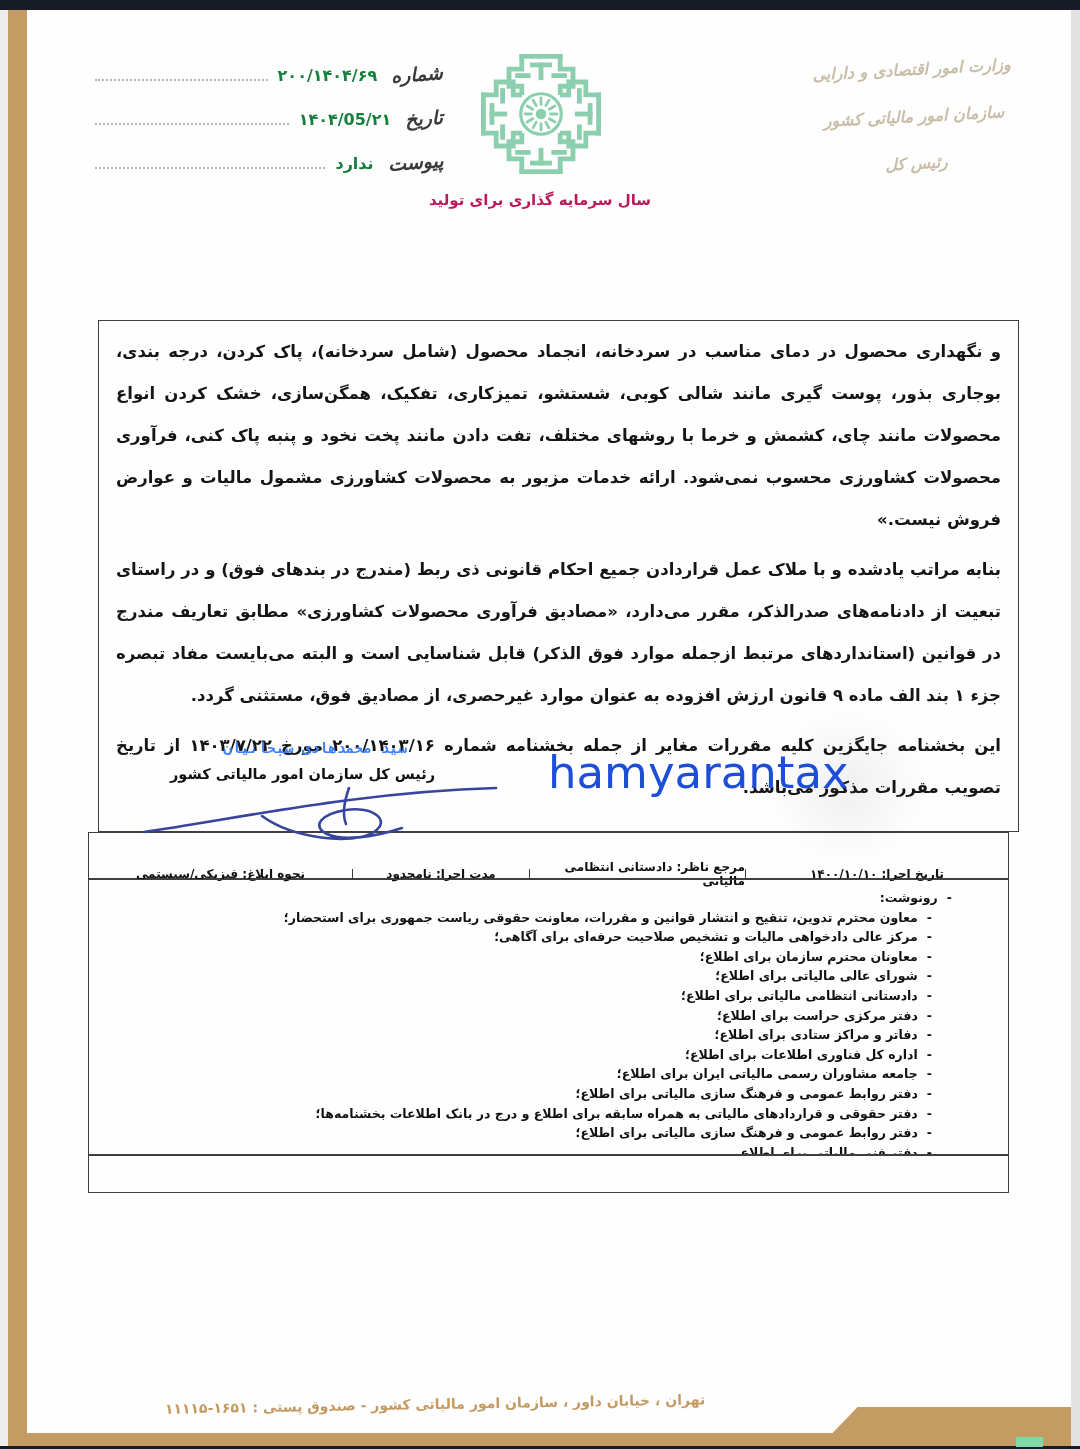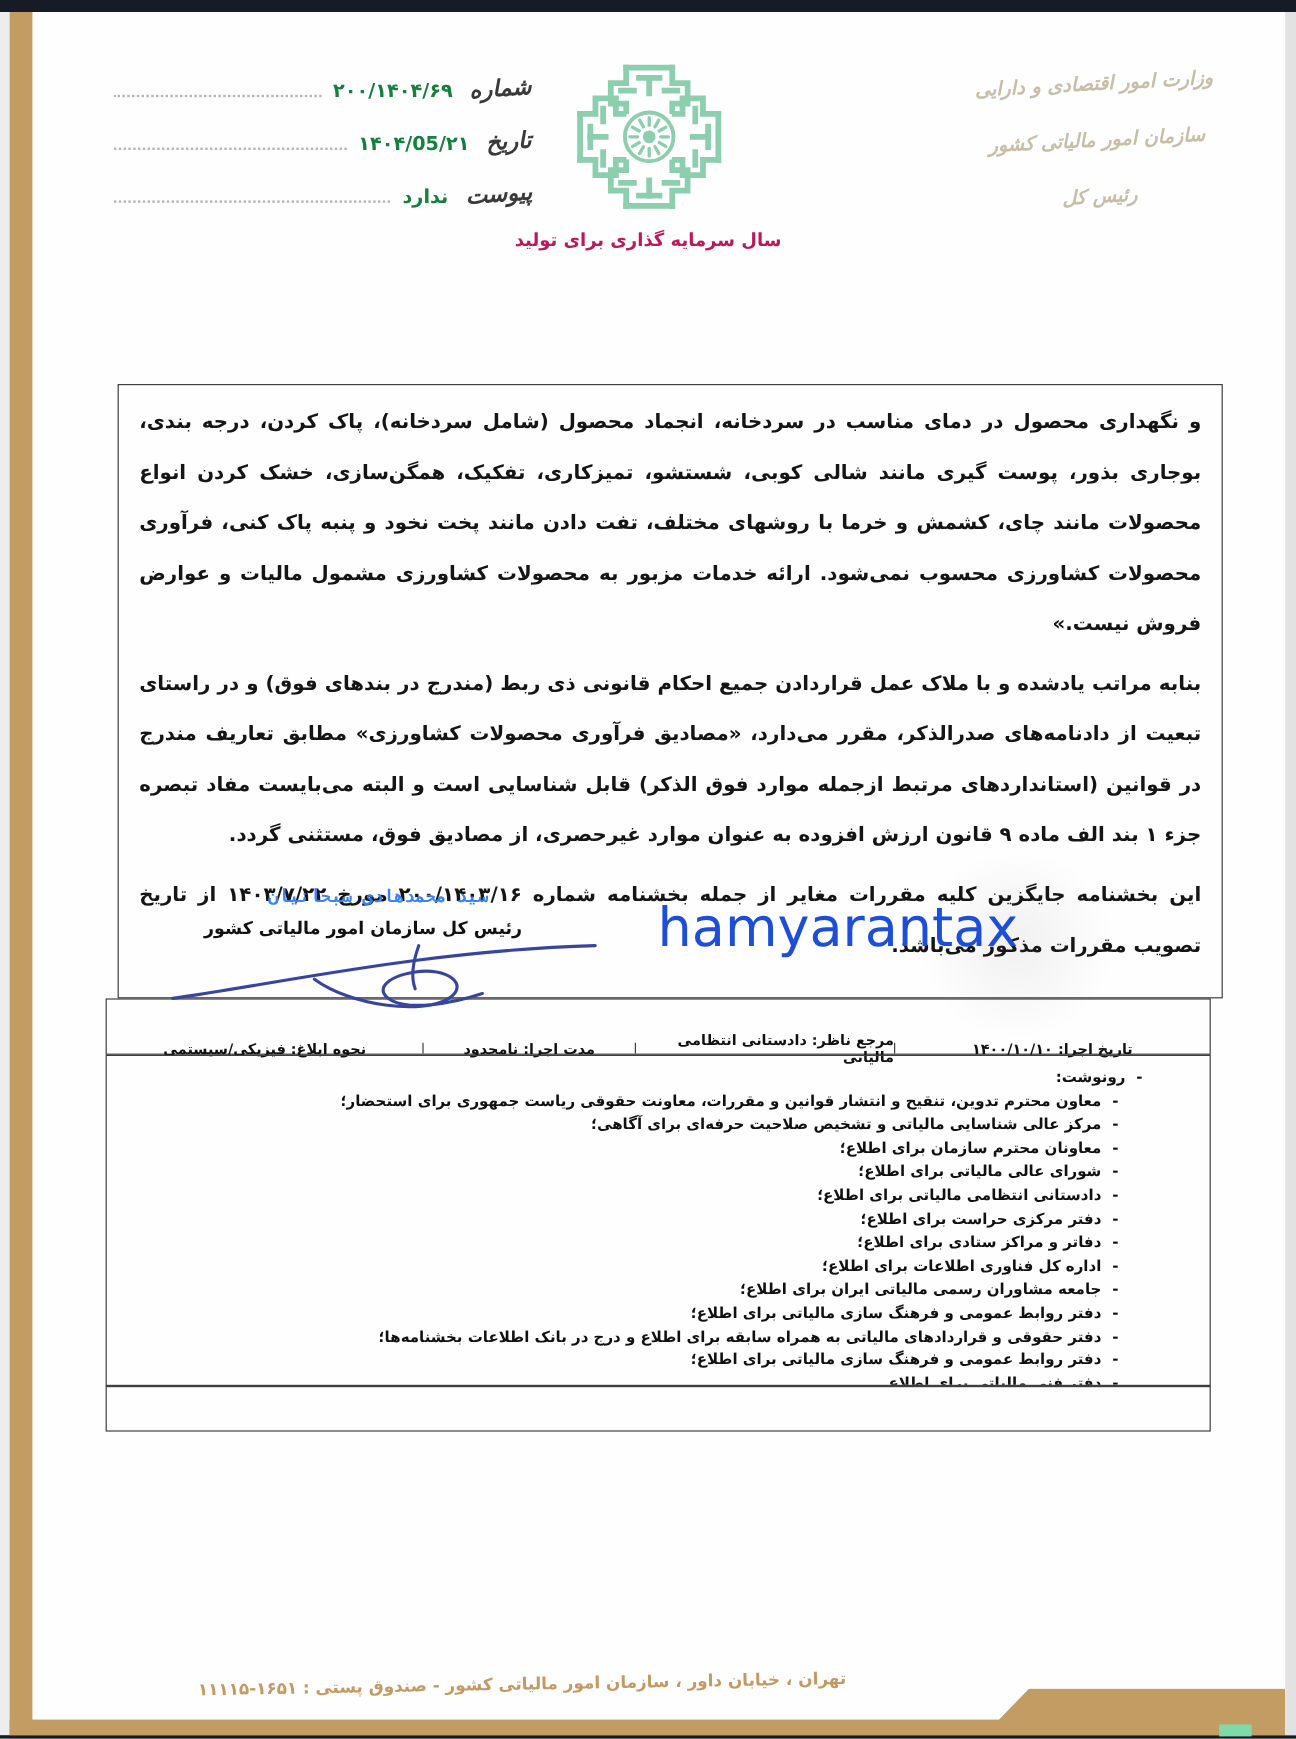--- a/index.html
+++ b/index.html
@@ -174,21 +174,21 @@
     <div class="copy-row">
       <span class="dash">-</span><span>رونوشت:</span>
     </div>
     <div>
 
         <div class="copy-row indent">
           <span class="dash">-</span><span>معاون محترم تدوین، تنقیح و انتشار قوانین و مقررات، معاونت حقوقی ریاست جمهوری برای استحضار؛</span>
         </div>
 
         <div class="copy-row indent">
-          <span class="dash">-</span><span>مرکز عالی شناسایی مالیاتی و تشخیص صلاحیت حرفه‌ای برای آگاهی؛</span>
+          <span class="dash">-</span><span>مرکز عالی دادخواهی مالیات و تشخیص صلاحیت حرفه‌ای برای آگاهی؛</span>
         </div>
 
         <div class="copy-row indent">
           <span class="dash">-</span><span>معاونان محترم سازمان برای اطلاع؛</span>
         </div>
 
         <div class="copy-row indent">
           <span class="dash">-</span><span>شورای عالی مالیاتی برای اطلاع؛</span>
         </div>
 

